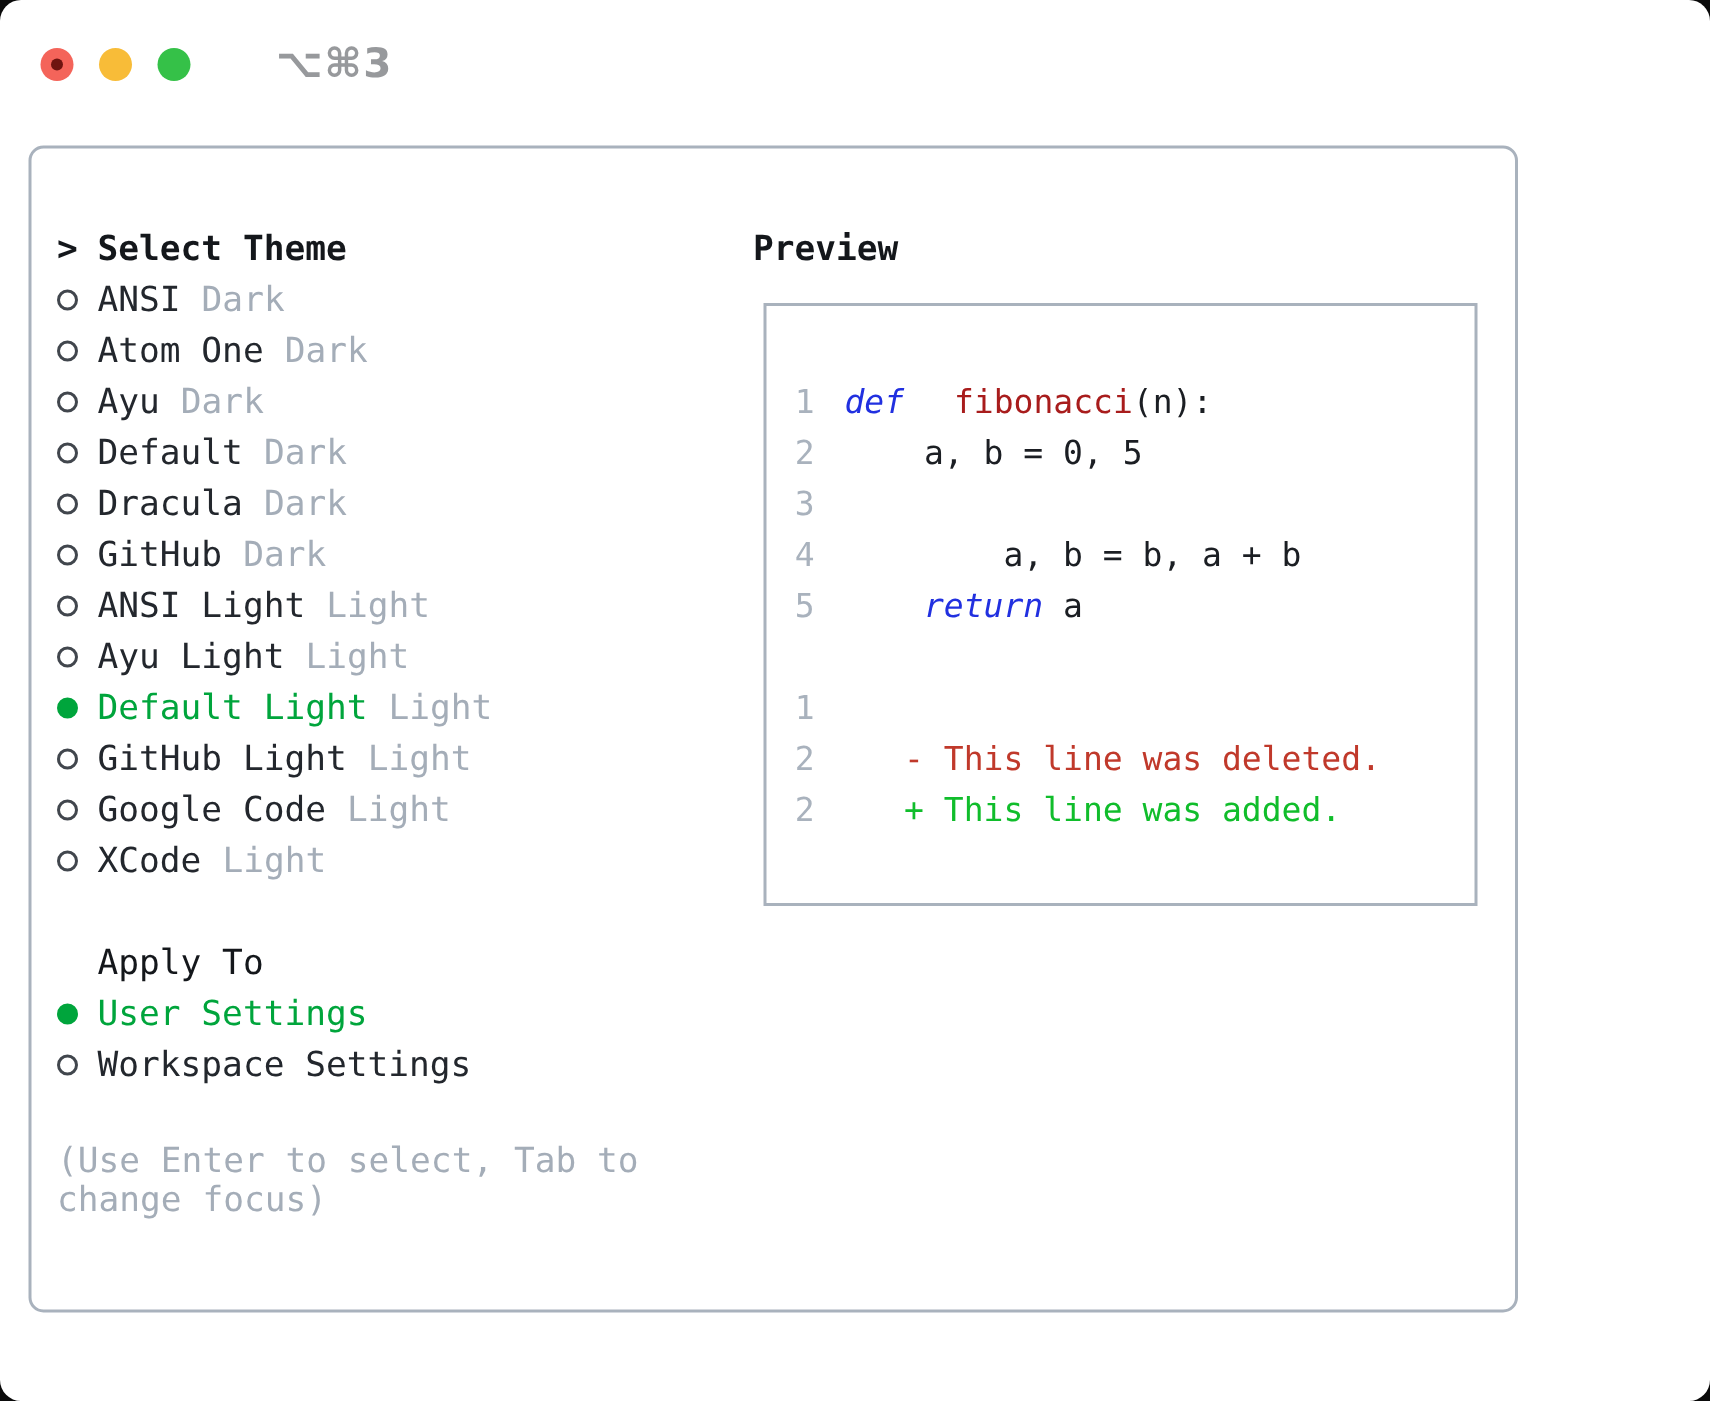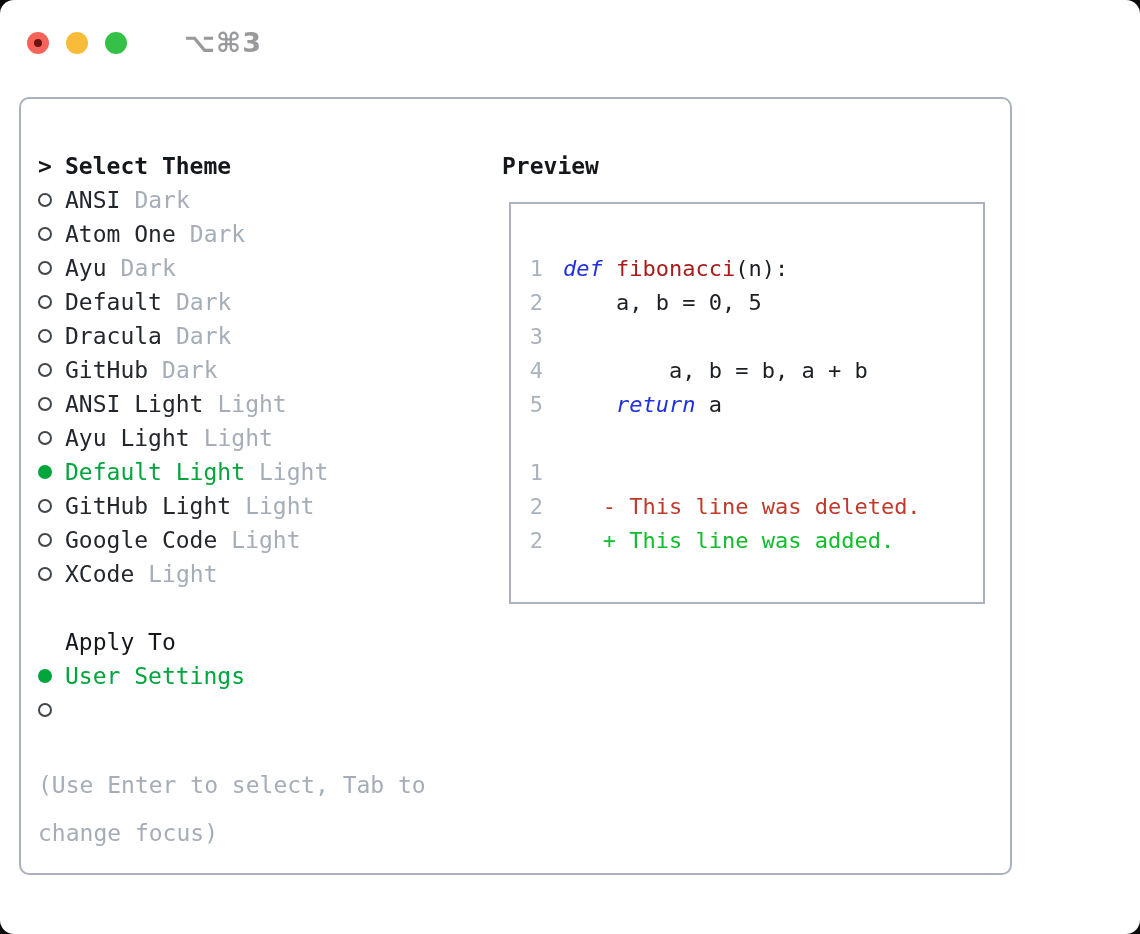--- a/index.html
+++ b/index.html
@@ -45,38 +45,38 @@
     border:2px solid #41464d; background:transparent;
   }
   .radio.sel { border-color:var(--accent-green); background:var(--accent-green); }
   .name { color:var(--text-dark); }
   .name.sel { color:var(--accent-green); }
   .tag { color:var(--muted); margin-left:14px; }
   .spacer { height:34px; }
   .apply-title { color:#14171b; }
   .help {
     margin-top:0; max-width:452px; color:var(--muted);
-    font-size:23px; line-height:48px;
+    font-size:23px; line-height:26px;
   }
 
   
   .right-col { flex:1; }
   .preview-title-row { height:34px; display:flex; align-items:center; }
   .preview-title { font-weight:700; font-size:23px; color:#14171b; }
   .preview-box {
     margin-top:19px; margin-left:7px; width:476px; height:402px;
     border:2px solid var(--border);
     padding:47px 0 0 10px; font-size:22px; overflow:hidden;
   }
   .pline { height:34px; display:flex; align-items:center; }
   .ln { width:22px; flex:none; text-align:right; margin-right:20px; color:var(--line-number); }
   .code { white-space:pre; color:#1b1e23; }
   .seg-plain    { color:#1b1e23; }
   .seg-keyword  { color:var(--keyword-blue);font-style:italic; }
-  .seg-function { color:var(--function-red); }
+  .seg-function { color:var(--function-red);margin-left:20px; }
   .seg-context  { color:var(--context-gray); }
   .seg-deleted  { color:var(--deleted-red); }
   .seg-added    { color:var(--added-green); }
 </style>
 </head>
 <body>
 
 <div class="window">
 
   <div class="titlebar">
@@ -194,20 +194,21 @@
           <div class="row">
             <span class="marker-col">
               <span class="radio sel"></span>
             </span>
             <span class="name sel">User Settings</span>
           </div>
           <div class="row">
             <span class="marker-col">
               <span class="radio"></span>
             </span>
+            <span class="name">Workspace Settings</span>
           </div>
         </div>
 
       <div class="spacer"></div>
 
       <div class="help">(Use Enter to select, Tab to change focus)</div>
     </div>
 
     <div class="right-col">
       <div class="preview-title-row">

